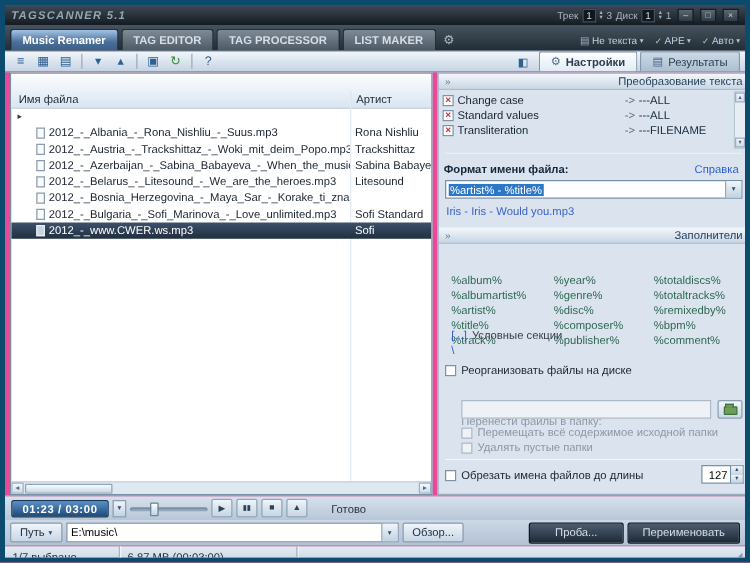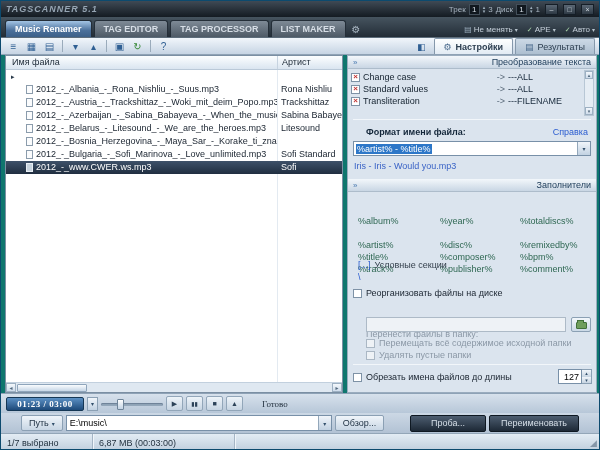--- a/index.html
+++ b/index.html
@@ -1,20 +1,20 @@
 <!DOCTYPE html>
 <html><head>
 <meta charset="utf-8">
 <style>
   * { box-sizing: border-box; margin: 0; padding: 0; }
   html,body { background:#6b7887; }
   #app {
     position: relative; width: 600px; height: 450px; overflow: hidden;
     font-family: "Liberation Sans","DejaVu Sans",sans-serif; font-size: 9px;
-    color:#1a2430; background:#0f766e; border:1px solid #0c4a6e; user-select:none;
+    color:#1a2430; background:#ec4899; border:4px solid #0c4a6e; user-select:none;
   }
   .abs { position:absolute; }
 
   
   .titlebar { position:absolute; left:0; top:0; right:0; height:16px;
     background:linear-gradient(#3f4a55,#141b22); display:flex; align-items:center; padding:0 5px; }
   .logo { font-weight:bold; font-style:italic; letter-spacing:1px; font-size:9px; color:#96a5b3; }
   .tbright { margin-left:auto; display:flex; align-items:center; gap:3px; font-size:8px; color:#a9b5c1; }
   .tbbox { min-width:11px; padding:0 2px; height:11px; line-height:10px; background:#10171e; border:1px solid #434f5a; color:#d6dee6; text-align:center; }
   .spin { display:inline-flex; flex-direction:column; justify-content:center; line-height:4px; font-size:5px; color:#9fb0bd; }
@@ -42,21 +42,21 @@
   .tsep { width:1px; height:12px; background:#9aabbb; margin:0 3px; }
   .rtabs { margin-left:auto; display:flex; align-items:flex-end; gap:2px; height:100%; }
   .rtab { height:16px; padding:0 9px; font-size:9px; display:flex; gap:4px; align-items:center;
     background:linear-gradient(#ccd9e6,#adbfd0); border:1px solid #8598ab; border-bottom:none; border-radius:2px 2px 0 0; color:#2c3e50; }
   .rtab.active { background:linear-gradient(#feffff,#e2ebf4); font-weight:bold; }
   .rtab .ic { font-size:9px; color:#4a6a8c; }
   .ptog { width:14px; height:14px; display:flex; align-items:center; justify-content:center; color:#2f5f93; font-size:9px; margin-right:3px; }
 
   
   .filepanel { position:absolute; left:4px; top:54px; width:338px; height:338px; background:#fff; border:1px solid #7b8fa3; overflow:hidden; }
-  .flhead { display:flex; height:14px; background:linear-gradient(#fcfeff,#dae5f0); border-bottom:1px solid #bac9d8; color:#1c2936; }
+  .flhead { display:flex; height:28px; background:linear-gradient(#fcfeff,#dae5f0); border-bottom:1px solid #bac9d8; color:#1c2936;align-items:flex-end; }
   .flhead .hname { flex:1; padding-left:6px; line-height:13px; }
   .flhead .hartist { width:65px; padding-left:4px; border-left:1px solid #c6d3e0; line-height:13px; }
   .colline { position:absolute; left:271px; top:14px; bottom:10px; width:1px; background:#e3eaf1; z-index:0; }
   .flrows { position:relative; z-index:1; }
   .folderrow { height:13px; line-height:13px; font-weight:bold; display:flex; align-items:center; gap:3px; padding-left:5px; }
   .twisty { font-size:7px; color:#2c3c4c; }
   .frow { display:flex; height:13px; line-height:13px; align-items:center; }
   .frow .name { flex:1; padding-left:20px; white-space:nowrap; overflow:hidden; display:flex; align-items:center; gap:3px; }
   .frow .artist { width:65px; padding-left:4px; white-space:nowrap; overflow:hidden; }
   .ficon { width:7px; height:9px; background:#fbfcfd; border:1px solid #8b9cac; flex:0 0 auto; }
@@ -100,32 +100,32 @@
   .fbtn { position:absolute; width:20px; height:15px; background:linear-gradient(#f2f7fb,#cbd9e7); border:1px solid #8ba0b4; border-radius:2px; display:flex; align-items:center; justify-content:center; }
   .folder-ic { width:11px; height:7px; background:#6f9e5c; border:1px solid #41703a; position:relative; border-radius:1px; margin-top:2px; }
   .folder-ic::before { content:""; position:absolute; top:-3px; left:0; width:5px; height:2px; background:#6f9e5c; border:1px solid #41703a; border-bottom:none; }
   .spinbox { position:absolute; width:34px; height:15px; display:flex; }
   .spinbox input { flex:1; min-width:0; border:1px solid #7890a8; font-size:9px; text-align:right; padding-right:2px; font-family:inherit; background:#fff; }
   .spincol { width:10px; display:flex; flex-direction:column; border:1px solid #8ba0b4; border-left:none; }
   .spincol span { flex:1; font-size:5px; line-height:6px; text-align:center; background:linear-gradient(#f0f5fa,#c6d4e2); color:#33506c; }
 
   
   .playerbar { position:absolute; left:0; right:0; top:392px; height:20px; display:flex; align-items:center; gap:3px; padding:0 5px;
-    background:linear-gradient(#d7e1ec,#b7c7d8); border-top:1px solid #8ea2b6;font-family:Liberation Serif, serif; }
+    background:linear-gradient(#d7e1ec,#b7c7d8); border-top:1px solid #8ea2b6; }
   .timebox { width:78px; height:14px; line-height:13px; text-align:center; color:#fff; font-weight:bold; letter-spacing:.5px;
     background:linear-gradient(#5b90c4,#1d4a7a); border:1px solid #153755; border-radius:2px; }
   .minidd { width:11px; height:14px; background:linear-gradient(#f0f5fa,#c2d2e2); border:1px solid #8ba0b4; display:flex; align-items:center; justify-content:center; font-size:6px; color:#33506c; }
   .slider { width:62px; height:14px; position:relative; }
   .strack { position:absolute; left:0; right:0; top:6px; height:3px; background:#93a7ba; border-radius:2px; box-shadow:inset 0 1px 1px #6c8096; }
   .sthumb { position:absolute; left:16px; top:2px; width:7px; height:11px; background:linear-gradient(#fdfefe,#c2d3e4); border:1px solid #6e8499; border-radius:1px; }
   .pbtn { width:17px; height:15px; display:flex; align-items:center; justify-content:center; background:linear-gradient(#eef4f9,#c7d5e3); border:1px solid #92a6b9; border-radius:2px; font-size:7px; color:#2c4258; }
   .pstatus { margin-left:16px; color:#1e2c3a; }
 
   
-  .pathbar { position:absolute; left:0; right:0; top:412px; height:20px; display:flex; align-items:center; gap:3px; padding:0 20px;
+  .pathbar { position:absolute; left:0; right:0; top:412px; height:20px; display:flex; align-items:center; gap:3px; padding:0 4px;
     background:linear-gradient(#ccd8e5,#b2c2d4); }
   .lbtn { height:16px; display:flex; align-items:center; justify-content:center; gap:3px;
     background:linear-gradient(#f0f5fa,#c8d6e4); border:1px solid #8ba0b4; border-radius:2px; padding:0 7px; color:#1c2e40; }
   .pathcombo { width:266px; height:16px; background:#fff; border:1px solid #7890a8; display:flex; align-items:center; }
   .pathcombo input { flex:1; min-width:0; border:none; outline:none; font-size:9px; padding:0 3px; font-family:inherit; background:transparent; }
   .darkbtn { height:17px; display:flex; align-items:center; justify-content:center;
     background:linear-gradient(#4d5d70,#1d2936); border:1px solid #0e1822; border-radius:2px; color:#d6dfe8; padding:0 8px; }
 
   
   .statusbar { position:absolute; left:0; right:0; top:432px; height:18px; display:flex; align-items:center;
@@ -163,21 +163,21 @@
 
   <div class="tabrow">
     <span class="mtab active">Music Renamer</span>
     <span class="mtab">TAG EDITOR</span>
     <span class="mtab">TAG PROCESSOR</span>
     <span class="mtab">LIST MAKER</span>
     <span class="gearbtn">⚙</span>
     <div class="qcgrp">
       <span class="qc">
         <span class="ic">▤</span>
-        <span>Не менять</span>
+        <span>Не текста</span>
         <span class="dd">▾</span>
       </span>
       <span class="qc">
         <span class="chk">✓</span>
         <span>АРЕ</span>
         <span class="dd">▾</span>
       </span>
       <span class="qc">
         <span class="chk">✓</span>
         <span>Авто</span>
@@ -311,38 +311,43 @@
       <span class="val">---FILENAME</span>
     </div>
     <div class="vscroll">
       <span class="sarrow">▴</span>
       <span class="flex1"></span>
       <span class="sarrow">▾</span>
     </div>
 
     <div class="divline" style="top:63px;"></div>
 
-    <span class="abs fmtlabel" style="left:18px;top:71px;text-align:center;">Формат имени файла:</span>
+    <span class="abs fmtlabel" style="left:4px;top:71px;text-align:center;">Формат имени файла:</span>
     <span class="abs link" style="right:8px;top:71px;">Справка</span>
 
     <div class="combo" style="left:5px;right:5px;top:85px;">
       <span class="txt"><span class="seltxt">%artist% - %title%</span></span>
       <span class="ddbtn">▾</span>
     </div>
     <span class="abs preview" style="left:6px;top:105px;">Iris - Iris - Would you.mp3</span>
 
     <div class="sechead" style="top:123px;">
       <span class="ic">»</span>
       <span class="ttl">Заполнители</span>
     </div>
 
     <div class="phrow" style="top:139px;">
       <span class="phc1 ph">%album%</span>
       <span class="phc2 ph">%year%</span>
       <span class="phc3 ph">%totaldiscs%</span>
+    </div>
+    <div class="phrow" style="top:151px;">
+      <span class="phc1 ph">%albumartist%</span>
+      <span class="phc2 ph">%genre%</span>
+      <span class="phc3 ph">%totaltracks%</span>
     </div>
     <div class="phrow" style="top:163px;justify-content:space-between;">
       <span class="phc1 ph">%artist%</span>
       <span class="phc2 ph">%disc%</span>
       <span class="phc3 ph">%remixedby%</span>
     </div>
     <div class="phrow" style="top:175px;">
       <span class="phc1 ph">%title%</span>
       <span class="phc2 ph">%composer%</span>
       <span class="phc3 ph">%bpm%</span>

